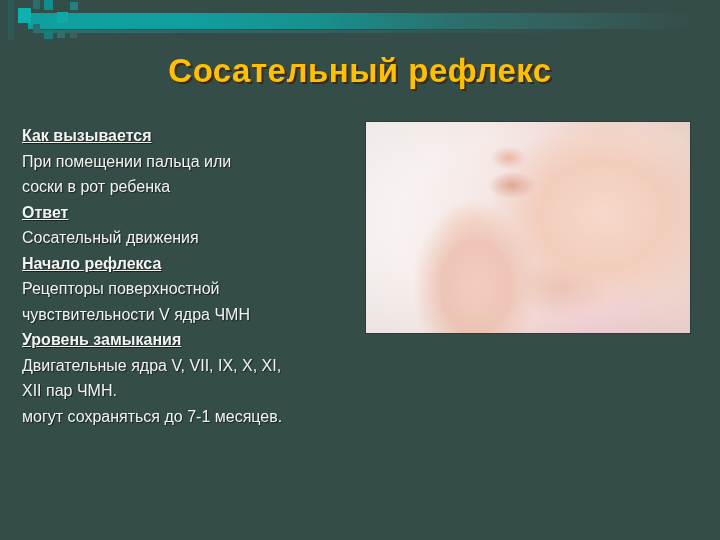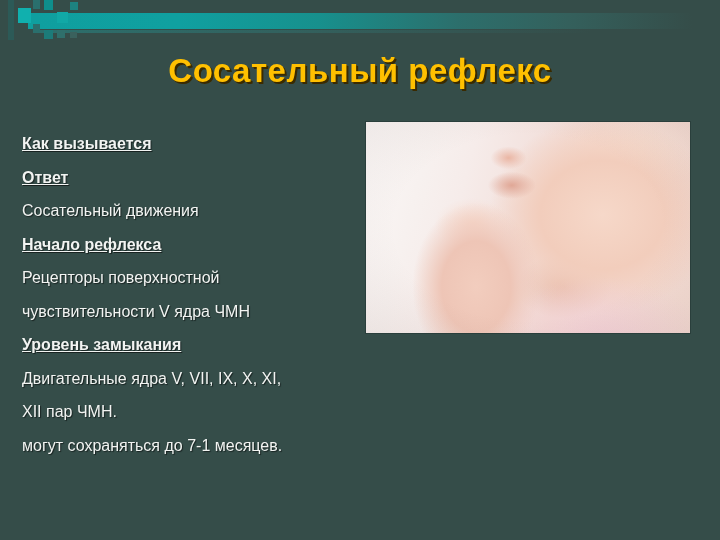--- a/index.html
+++ b/index.html
@@ -91,21 +91,20 @@
     left: 22px;
     top: 123px;
     width: 330px;
     color: #f2f4f2;
     font-size: 16px;
     line-height: 25.5px;
   }
   .tline {
     white-space: nowrap;
     text-shadow: 1px 1px 1px rgba(0,0,0,0.55);
-    margin-top: 8px;
   }
   .tline.heading {
     font-weight: bold;
     text-decoration: underline;
   }
 
   
   #photo-frame {
     position: absolute;
     left: 366px;
@@ -164,20 +163,22 @@
     <div class="deco-sq sq-f"></div>
     <div class="deco-sq sq-g"></div>
     <div class="deco-sq sq-h"></div>
     <div class="deco-sq sq-i"></div>
   </div>
 
   <div id="slide-title">Сосательный рефлекс</div>
 
   <div id="body-text">
       <div class="tline heading">Как вызывается</div>
+      <div class="tline">При помещении пальца или</div>
+      <div class="tline">соски в рот ребенка</div>
       <div class="tline heading">Ответ</div>
       <div class="tline">Сосательный движения</div>
       <div class="tline heading">Начало рефлекса</div>
       <div class="tline">Рецепторы поверхностной</div>
       <div class="tline">чувствительности V ядра ЧМН</div>
       <div class="tline heading">Уровень замыкания</div>
       <div class="tline">Двигательные ядра V, VII, IX, X, XI,</div>
       <div class="tline">XII пар ЧМН.</div>
       <div class="tline">могут сохраняться до 7-1 месяцев.</div>
     </div>

